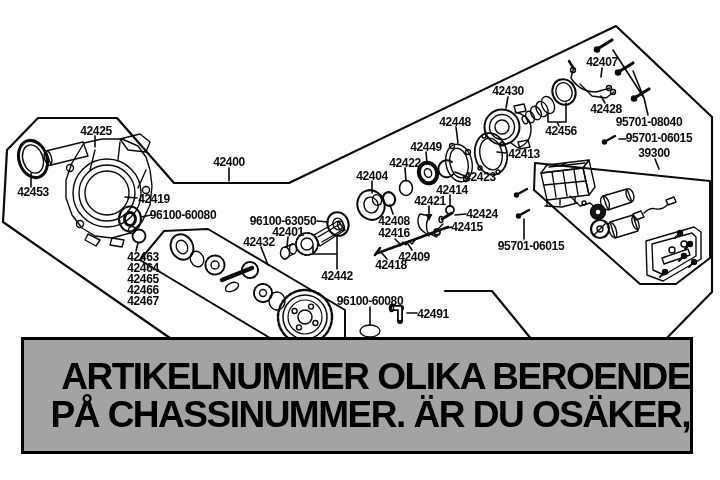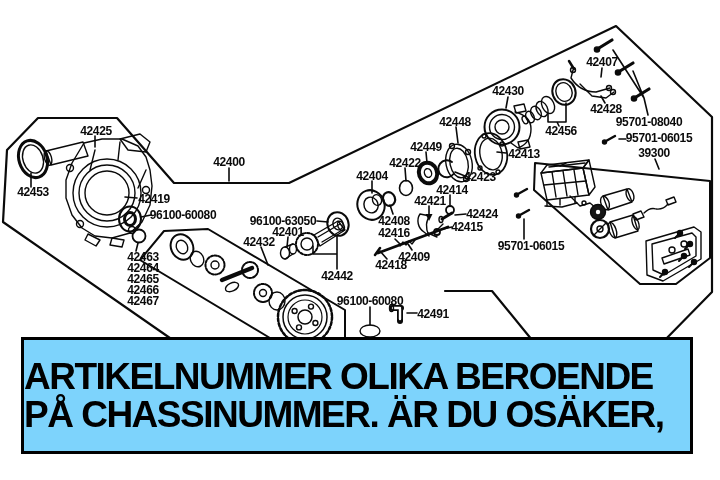--- a/index.html
+++ b/index.html
@@ -1,23 +1,23 @@
 <!DOCTYPE html>
 <html><head>
 <meta charset="utf-8">
 <style>
   html,body{margin:0;padding:0;background:#fff;}
   .stage{position:relative;width:720px;height:480px;background:#fff;overflow:hidden;
          font-family:"Liberation Sans",sans-serif;}
   .stage svg{position:absolute;left:0;top:0;}
   svg text{font-family:"Liberation Sans","DejaVu Sans",sans-serif;font-weight:bold;
            font-size:12px;letter-spacing:-0.4px;fill:#0a0a0a;}
-  .banner{position:absolute;left:21px;top:337px;width:672px;height:117px;background:#7dd3fc;
+  .banner{position:absolute;left:21px;top:337px;width:672px;height:117px;background:#a3a3a3;
           border:3px solid #000;box-sizing:border-box;display:flex;flex-direction:column;
-          justify-content:center;align-items:flex-start;overflow:hidden;}
+          justify-content:center;align-items:flex-end;overflow:hidden;}
   .banner-line{font-weight:bold;font-size:37px;line-height:38px;letter-spacing:-1.5px;
                color:#000;white-space:nowrap;}
 </style>
 </head>
 <body>
 
 <div class="stage">
 <svg width="720" height="480" viewBox="0 0 720 480">
   <g stroke="#0a0a0a" fill="none" stroke-width="1.4" stroke-linecap="round" stroke-linejoin="round">
 

